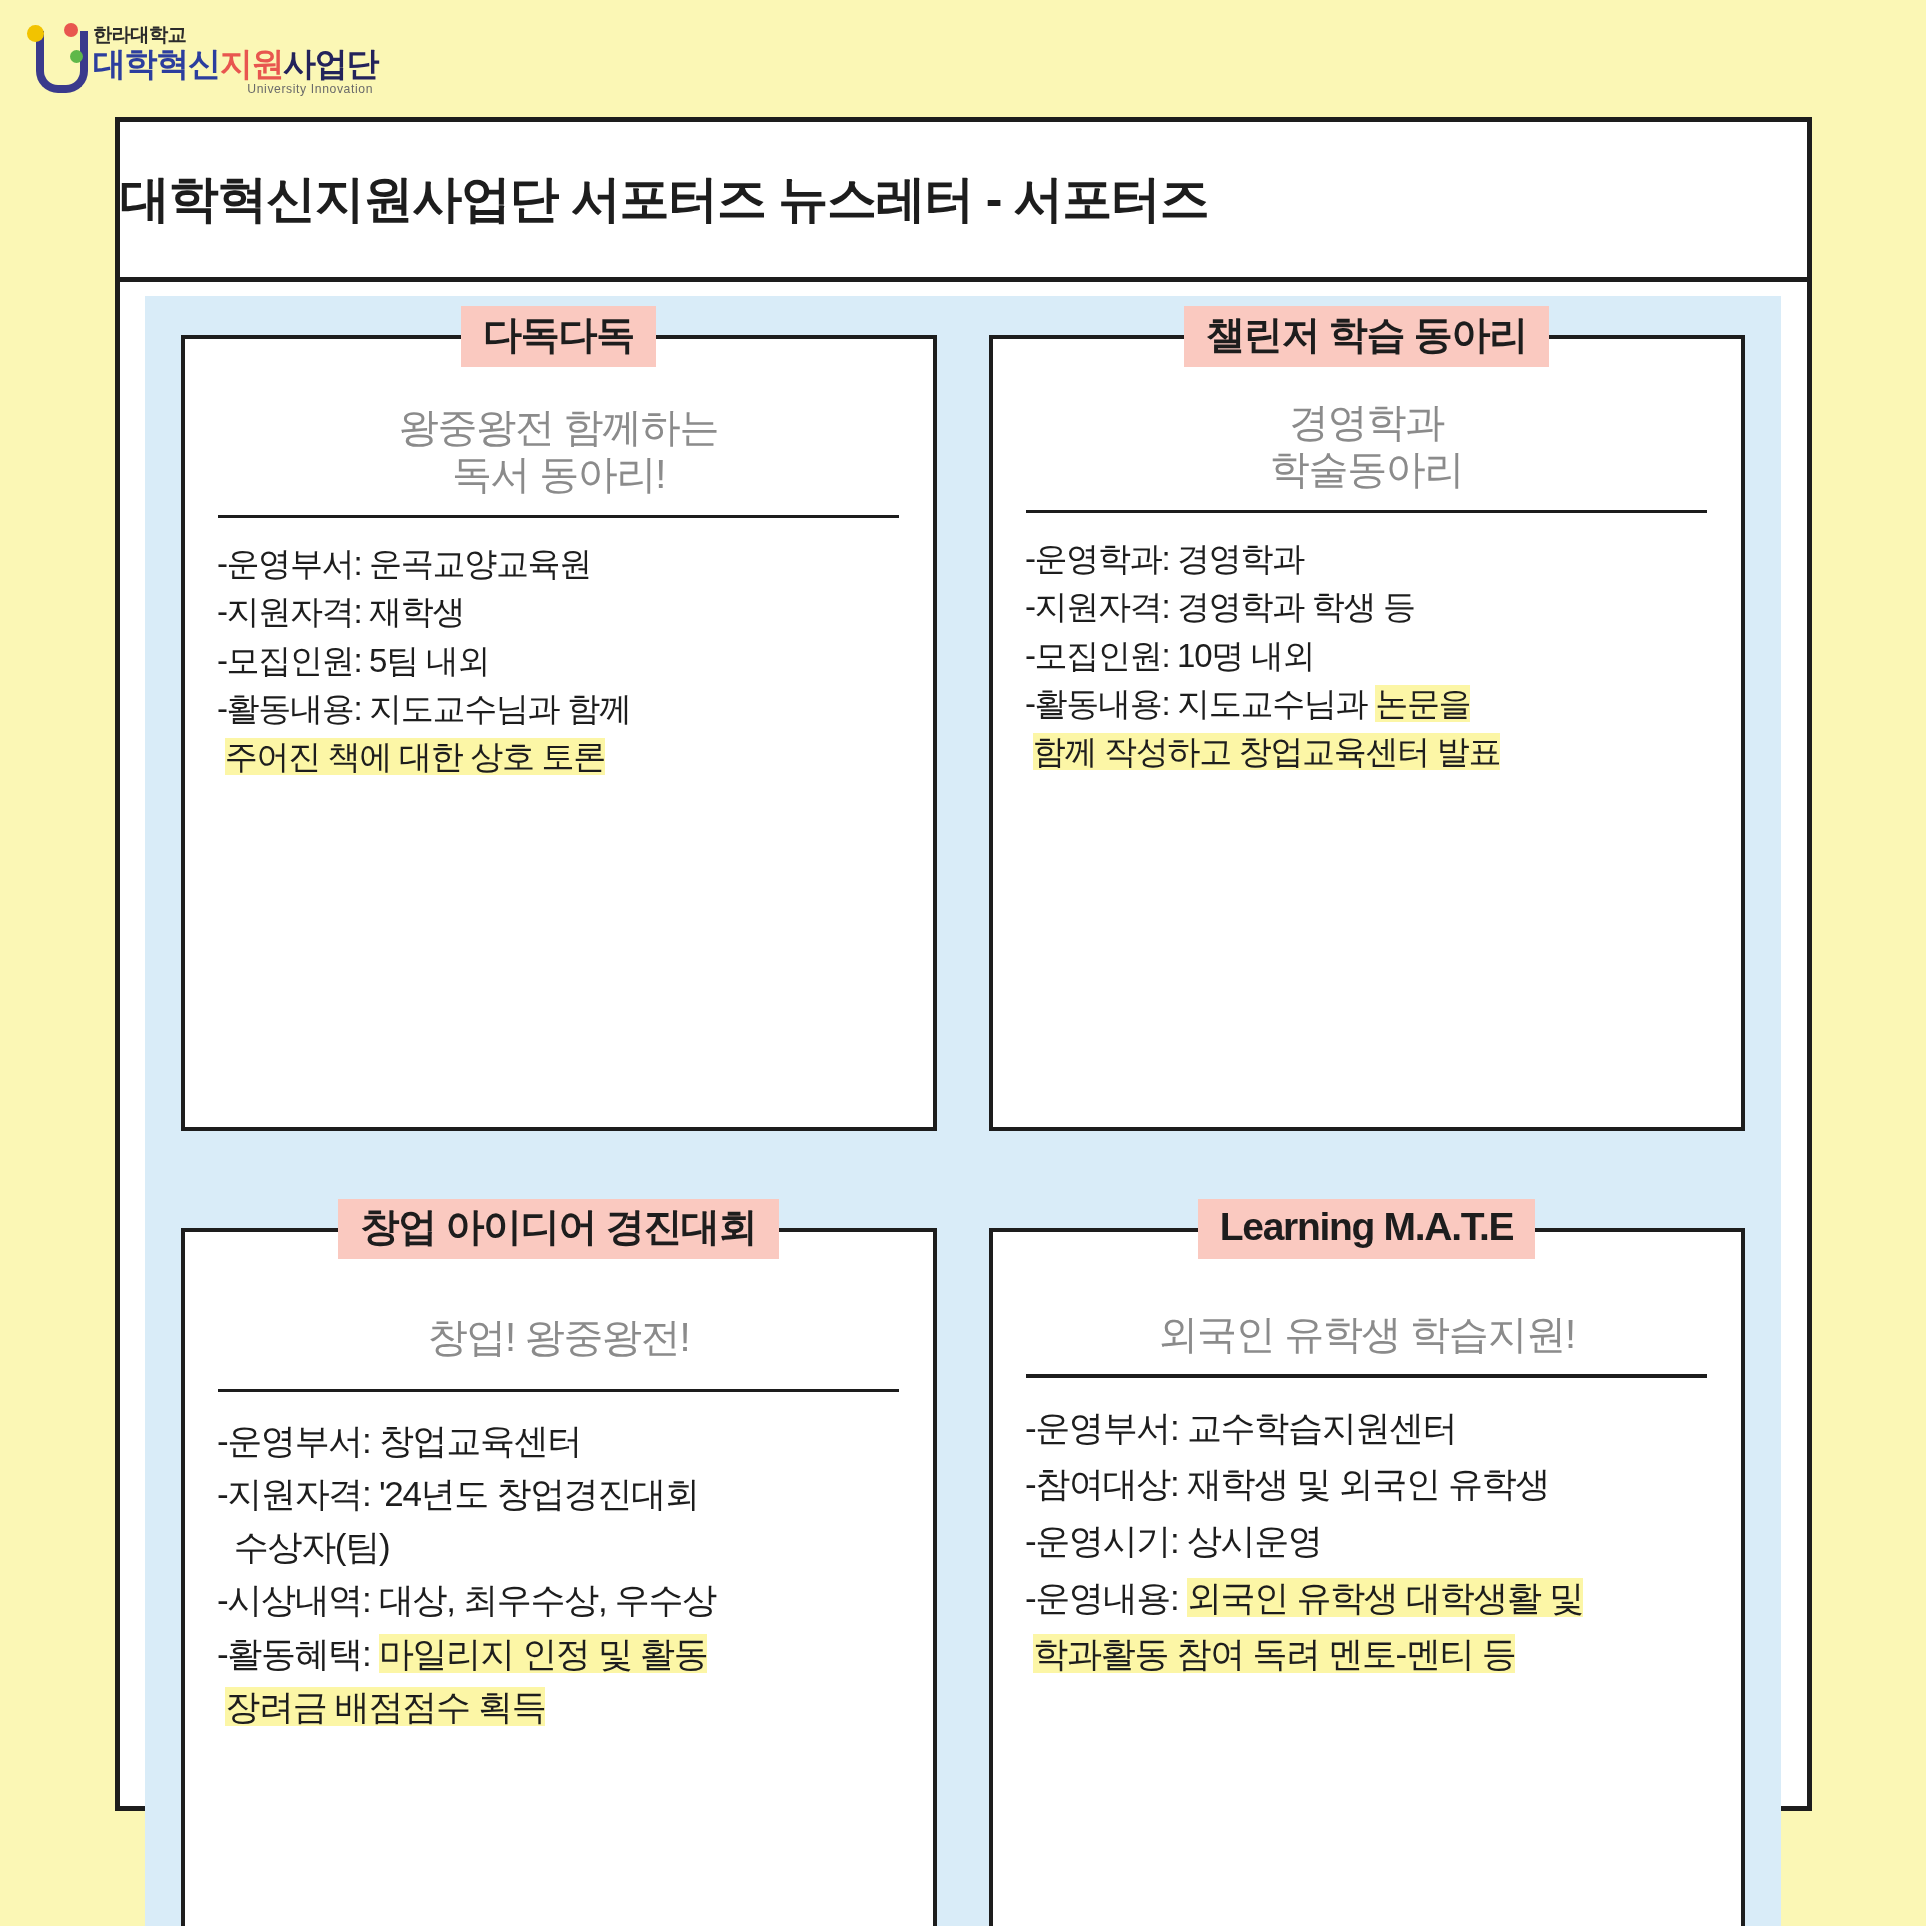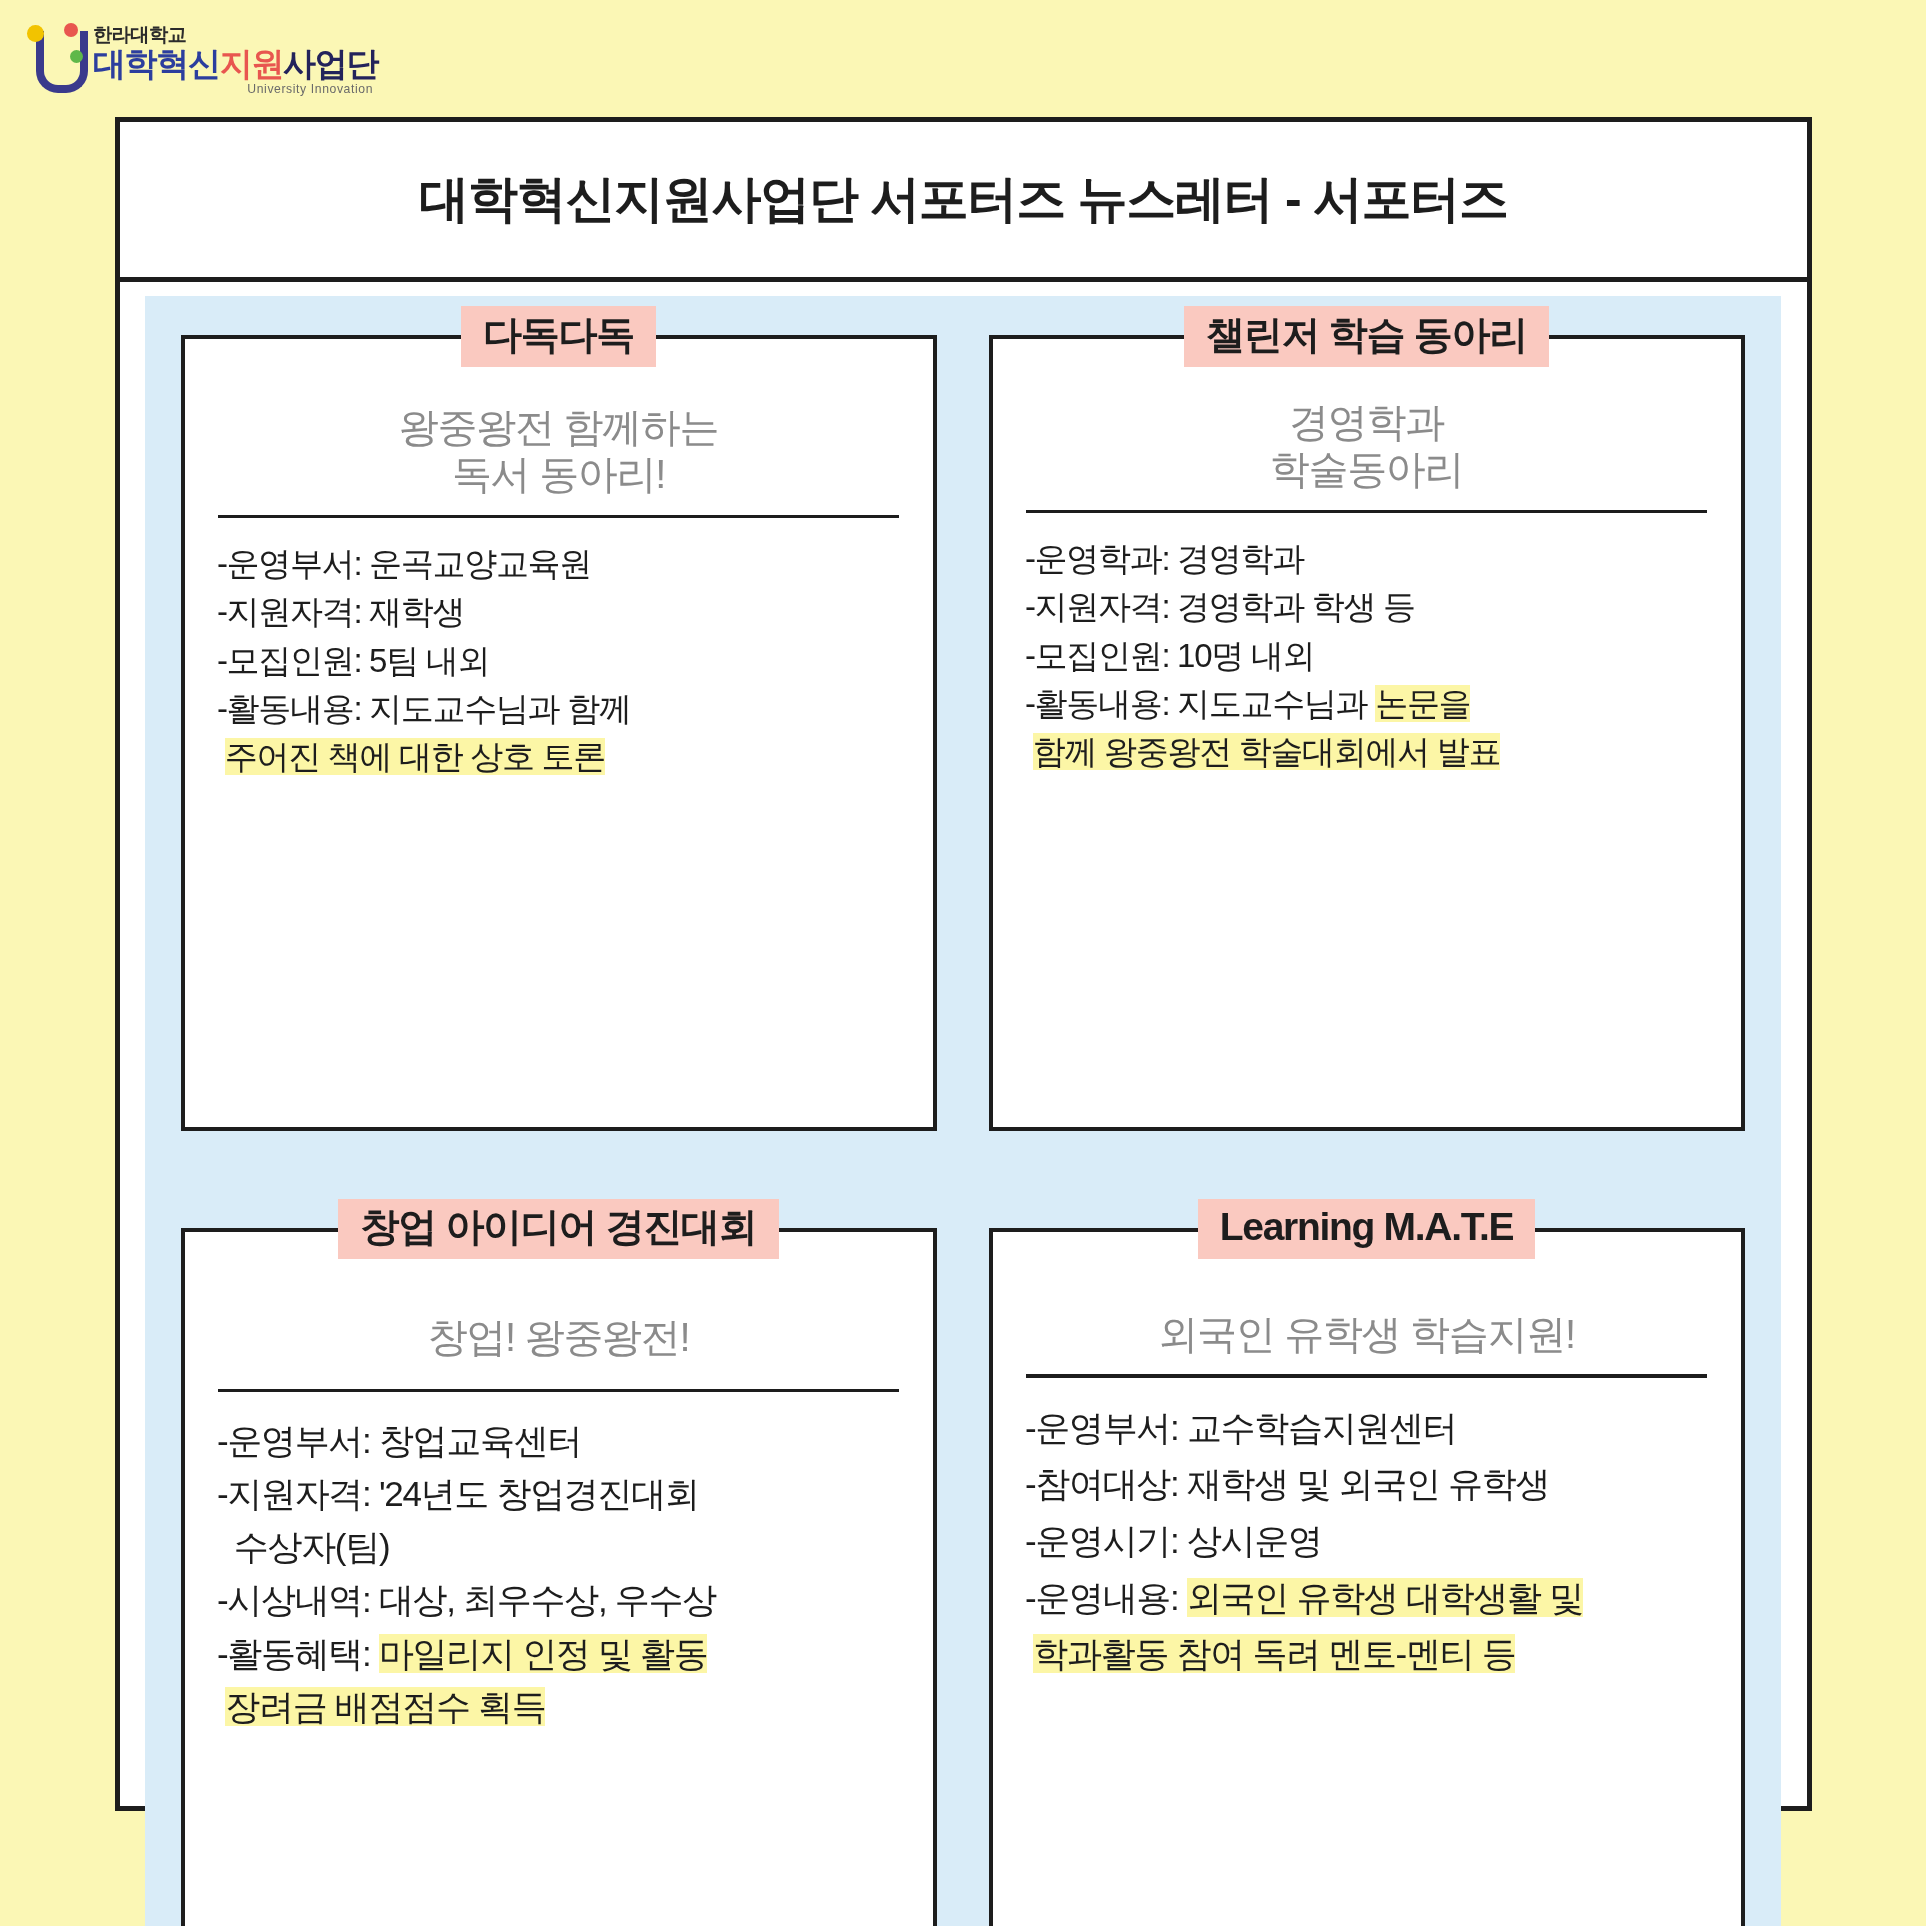--- a/index.html
+++ b/index.html
@@ -106,21 +106,20 @@
     height: 1694px;
     border: 5.8px solid #1d1d1d;
     background: #ffffff;
     box-sizing: border-box;
   }
   .title-bar {
     height: 155px;
     border-bottom: 5.8px solid #1d1d1d;
     display: flex;
     align-items: center;
-    justify-content: center;
     background: #ffffff;
   }
   .title-bar .title {
     font-size: 50px;
     font-weight: 600;
     color: #1d1d1d;
     letter-spacing: -1.3px;
   }
 
   .blue-area {
@@ -250,21 +249,21 @@
           <span class="chip">챌린저 학습 동아리</span>
         </div>
         <div class="card-sub">경영학과
 학술동아리</div>
         <div class="card-rule"></div>
         <div class="card-body">
           <div class="line"><span>-운영학과: 경영학과</span></div>
           <div class="line"><span>-지원자격: 경영학과 학생 등</span></div>
           <div class="line"><span>-모집인원: 10명 내외</span></div>
           <div class="line"><span>-활동내용: 지도교수님과 </span><span class="hl">논문을</span></div>
-          <div class="line"><span> </span><span class="hl">함께 왕중왕전 학술대회에서 발표</span></div>
+          <div class="line"><span> </span><span class="hl">함께 작성하고 창업교육센터 발표</span></div>
         </div>
       </div>
 
       <div class="card c3">
         <div class="card-head">
           <span class="chip">창업 아이디어 경진대회</span>
         </div>
         <div class="card-sub">창업! 왕중왕전!</div>
         <div class="card-rule"></div>
         <div class="card-body">

